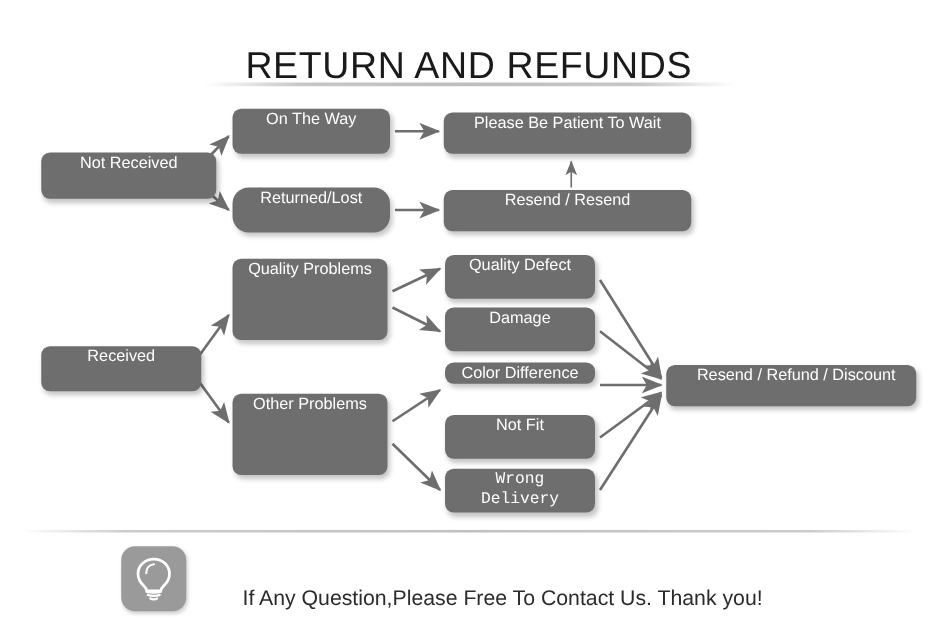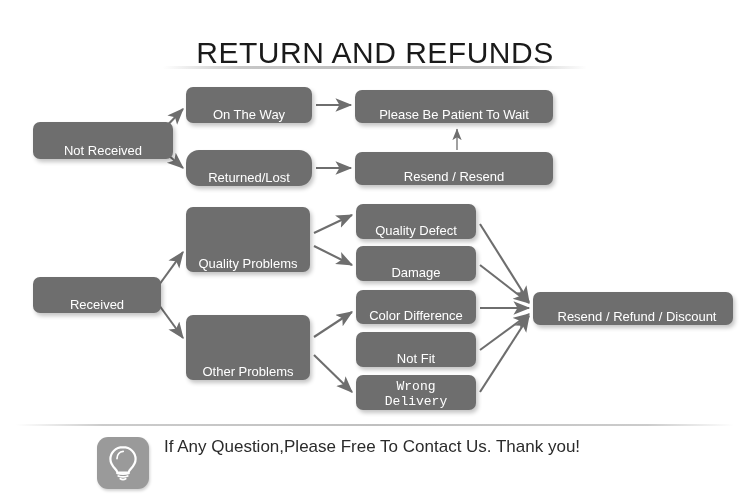--- a/index.html
+++ b/index.html
@@ -45,21 +45,21 @@
   }
 
   
   .node {
     position: absolute;
     background: #6e6e6e;
     border-radius: 7px;
     color: #ffffff;
     font-size: 13px;
     display: flex;
-    align-items: flex-end;
+    align-items: flex-start;
     justify-content: center;
     text-align: center;
     box-shadow: 2px 3px 4px rgba(0,0,0,0.23);
     box-sizing: border-box;
     padding: 0 6px;
     line-height: 1.2;
   }
 
   
   #arrows {
@@ -83,21 +83,22 @@
         rgba(198,198,198,0.9) 12%,
         rgba(192,192,192,1) 50%,
         rgba(198,198,198,0.9) 88%,
         rgba(205,205,205,0) 100%);
   }
   #footer {
     position: absolute;
     left: 97px;
     top: 437px;
     display: flex;
-    align-items: flex-start;
+    align-items: flex-end;
+    gap: 30px;
   }
   #bulb-badge {
     width: 52px;
     height: 52px;
     border-radius: 11px;
     background: #9a9a9a;
     box-shadow: 1px 2px 3px rgba(0,0,0,0.18);
     display: flex;
     align-items: center;
     justify-content: center;
@@ -189,21 +190,21 @@
   </div>
 
   <div class="node" style="left:356px; top:204px; width:120px; height:35px;">
     <span>Quality Defect</span>
   </div>
 
   <div class="node" style="left:356px; top:246px; width:120px; height:35px;">
     <span>Damage</span>
   </div>
 
-  <div class="node" style="left:356px; top:290px; width:120px; height:34px;">
+  <div class="node" style="left:356px; top:290px; width:120px; height:17px;">
     <span>Color Difference</span>
   </div>
 
   <div class="node" style="left:356px; top:332px; width:120px; height:35px;">
     <span>Not Fit</span>
   </div>
 
   <div class="node" style="left:356px; top:375px; width:120px; height:35px;font-family:Liberation Mono, monospace;">
     <span>Wrong Delivery</span>
   </div>

